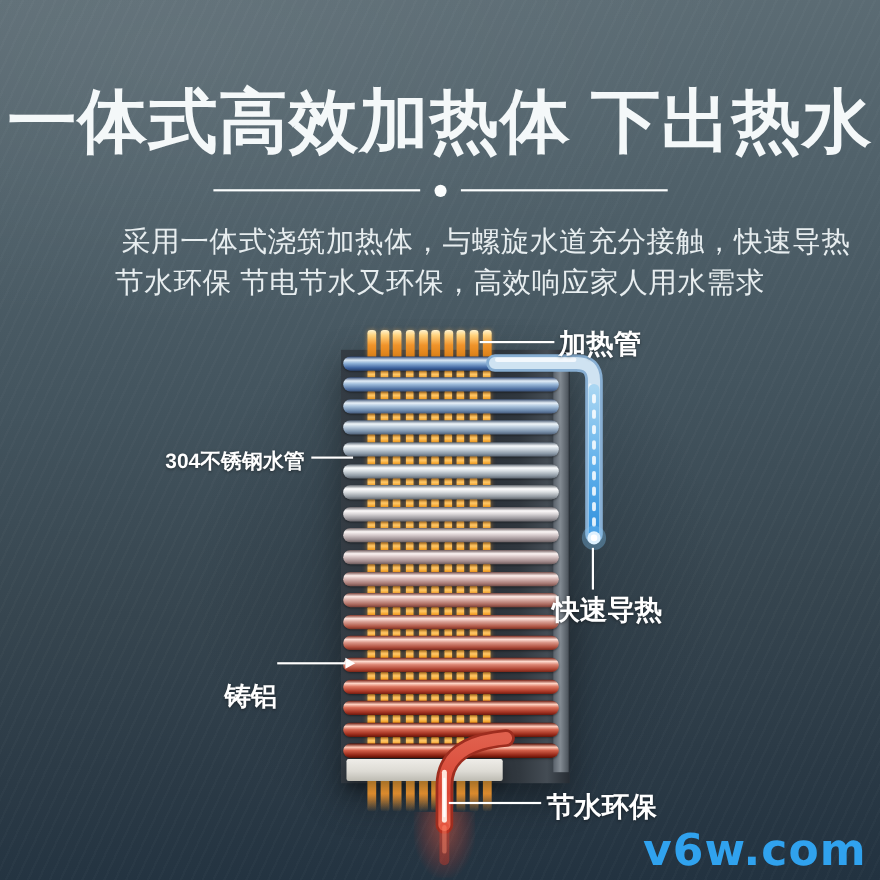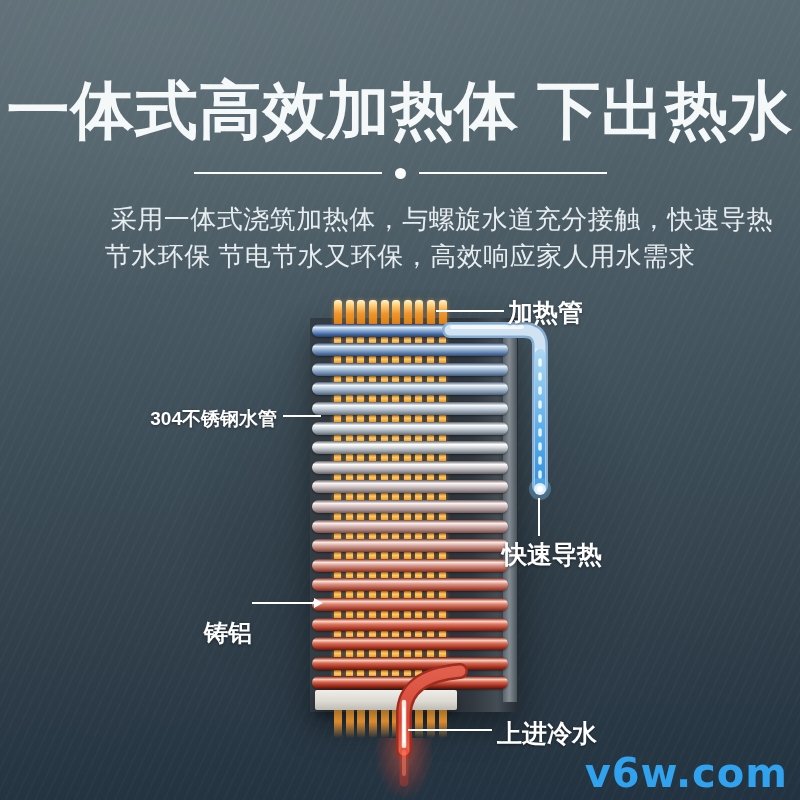--- a/index.html
+++ b/index.html
@@ -355,15 +355,15 @@
 <div class="leader" style="left:283px;top:415px;width:38px;height:2px;"></div>
 
 <div class="leader" style="left:538px;top:498px;width:2px;height:38px;"></div>
 <div class="label" style="left:502px;top:538px;font-size:25px;">快速导热</div>
 
 <div class="label" style="left:204px;top:590px;font-size:24px;margin-top:27px;">铸铝</div>
 <div class="leader" style="left:252px;top:602px;width:62px;height:2px;"></div>
 <div class="arrow-head" style="left:314px;top:598px;"></div>
 
 <div class="leader" style="left:408px;top:729px;width:84px;height:2px;"></div>
-<div class="label" style="left:497px;top:717px;font-size:25px;">上进冷水</div>
+<div class="label" style="left:497px;top:717px;font-size:25px;">节水环保</div>
 
 <div class="watermark" style="color: rgb(48, 162, 238);">v6w.com</div>
 
 </body></html>

